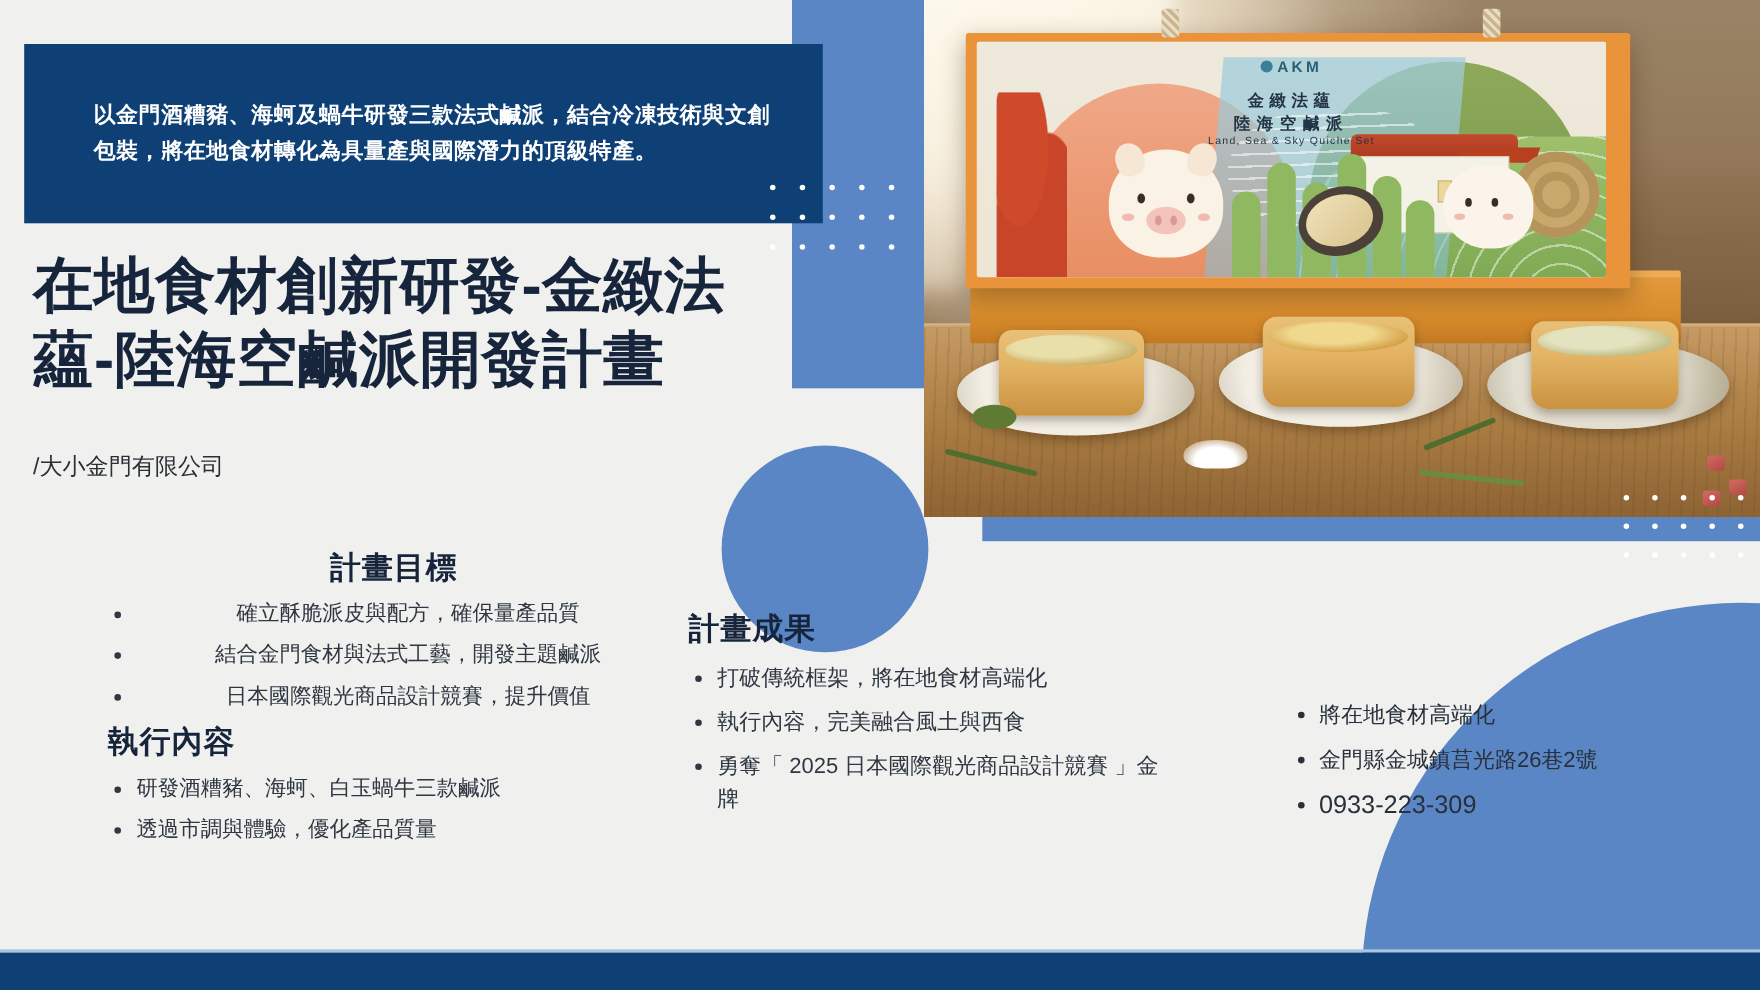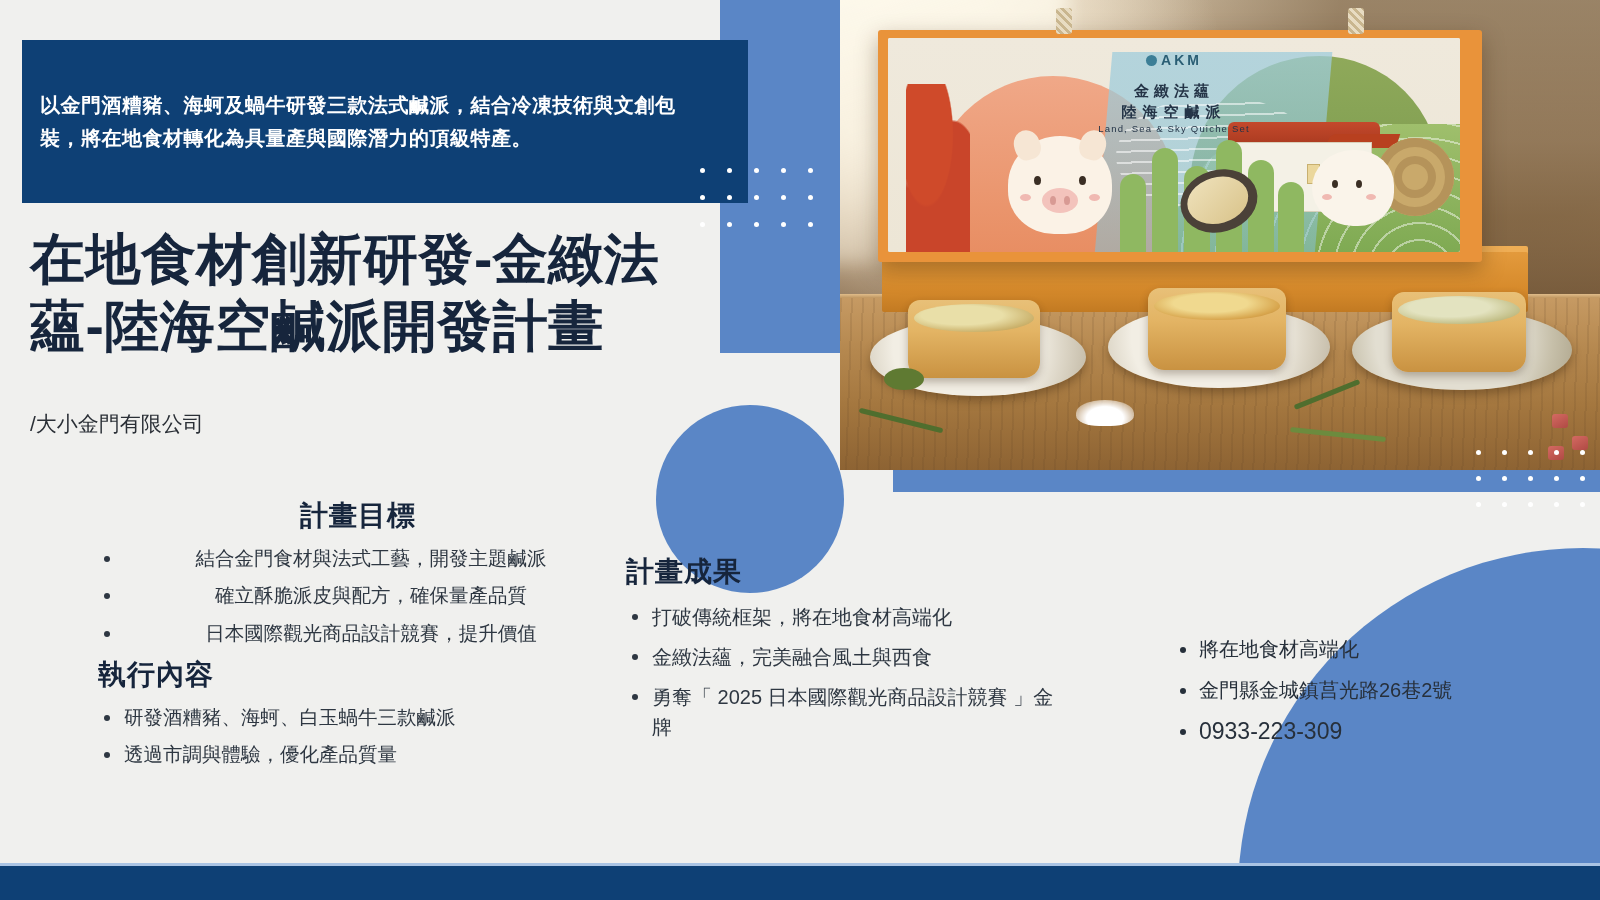--- a/index.html
+++ b/index.html
@@ -11,21 +11,21 @@
   }
 
   
   .blue-rect{
     position:absolute; left:720px; top:0; width:133px; height:353px;
     background:var(--accent); z-index:2;
   }
   .navy-box{
     position:absolute; left:22px; top:40px; width:726px; height:163px;
     background:var(--navy); z-index:4;
-    display:flex; align-items:center;
+    display:flex; align-items:center;padding-left:45px;
   }
   .navy-box p{
     color:#fff; font-size:20px; font-weight:bold; line-height:1.65;
     letter-spacing:.5px; padding:0 34px 0 18px;
   }
   .dots-top{
     position:absolute; left:700px; top:168px; z-index:5;
   }
   .dots-right{
     position:absolute; left:1476px; top:450px; z-index:6;
@@ -458,39 +458,39 @@
     <div class="dot" style="left: 78px; top: 52px;"></div>
     <div class="dot" style="left: 104px; top: 52px;"></div>
   </div>
 
 <h1 class="title">在地食材創新研發-金緻法蘊-陸海空鹹派開發計畫</h1>
 <div class="subtitle">/大小金門有限公司</div>
 
 <div class="sec sec-goal">
   <h3>計畫目標</h3>
   <ul>
+    <li>確立酥脆派皮與配方，確保量產品質</li>
     <li>結合金門食材與法式工藝，開發主題鹹派</li>
-    <li>確立酥脆派皮與配方，確保量產品質</li>
     <li>日本國際觀光商品設計競賽，提升價值</li>
   </ul>
 </div>
 
 <div class="sec sec-exec">
   <h3>執行內容</h3>
   <ul>
     <li>研發酒糟豬、海蚵、白玉蝸牛三款鹹派</li>
     <li>透過市調與體驗，優化產品質量</li>
   </ul>
 </div>
 
 <div class="sec sec-result">
   <h3>計畫成果</h3>
   <ul>
     <li>打破傳統框架，將在地食材高端化</li>
-    <li>金緻法蘊，完美融合風土與西食</li>
+    <li>執行內容，完美融合風土與西食</li>
     <li>勇奪「 2025 日本國際觀光商品設計競賽 」金牌</li>
   </ul>
 </div>
 
 <ul class="contact">
   <li>將在地食材高端化</li>
   <li>金門縣金城鎮莒光路26巷2號</li>
   <li class="phone">0933-223-309</li>
 </ul>
 

